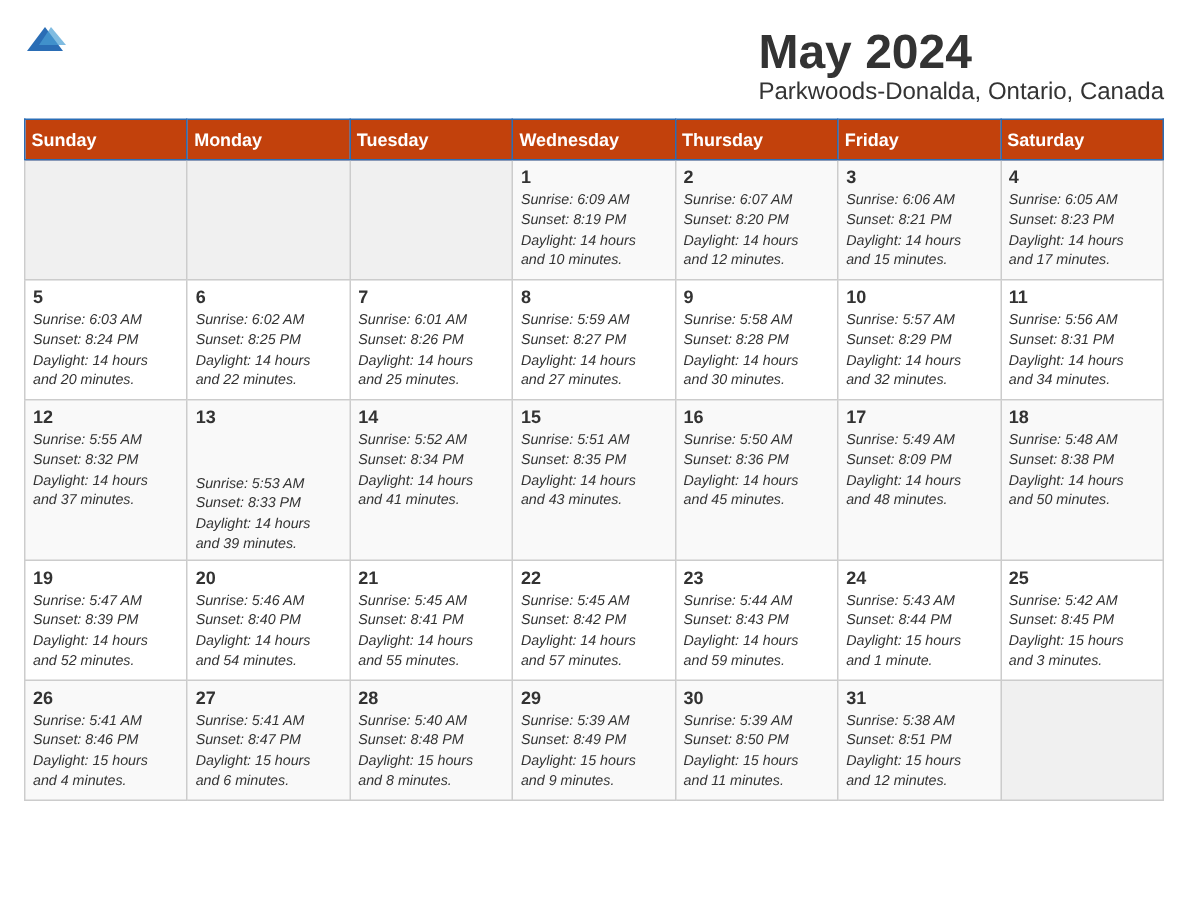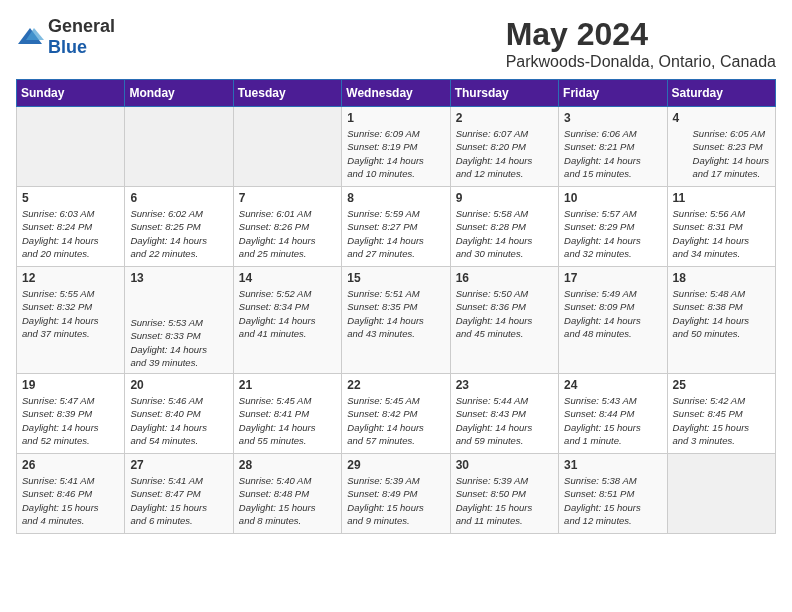--- a/index.html
+++ b/index.html
@@ -47,21 +47,21 @@
       font-size: 16px;
       color: #333;
       font-weight: normal;
     }
     table {
       width: 100%;
       border-collapse: collapse;
       table-layout: fixed;
     }
     thead tr {
-      background-color: #4c1d95;
+      background-color: #c2410c;
     }
     thead th {
       color: #fff;
       font-size: 12px;
       font-weight: bold;
       padding: 6px 4px;
       text-align: left;
       border: 1px solid #2a6db5;
     }
     tbody tr {
@@ -100,24 +100,20 @@
   </style>
 </head>
 <body>
 
 <div class="header">
   <div class="logo">
     <svg class="logo-icon" viewBox="0 0 28 22" xmlns="http://www.w3.org/2000/svg">
       <polygon points="14,2 26,18 2,18" fill="#2a6db5"></polygon>
       <polygon points="18,2 28,14 10,14" fill="#4a9fd4" opacity="0.7"></polygon>
     </svg>
-    <div>
-      <span class="logo-text-general">General</span><br>
-      <span class="logo-text-blue">Blue</span>
-    </div>
   </div>
   <div class="title-block">
     <div class="month-title">May 2024</div>
     <div class="location-title">Parkwoods-Donalda, Ontario, Canada</div>
   </div>
 </div>
 
 <table>
   <thead>
     <tr>
@@ -151,21 +147,21 @@
         </td>
         <td>
           <span class="day-num">3</span>
           <div class="day-info" style="white-space: pre-line;">Sunrise: 6:06 AM
 Sunset: 8:21 PM
 Daylight: 14 hours
 and 15 minutes.</div>
         </td>
         <td>
           <span class="day-num">4</span>
-          <div class="day-info" style="white-space: pre-line; margin-left: 20px;">Sunrise: 6:05 AM
+          <div class="day-info" style="white-space: pre-line;">Sunrise: 6:05 AM
 Sunset: 8:23 PM
 Daylight: 14 hours
 and 17 minutes.</div>
         </td>
       </tr>
       <tr>
         <td>
           <span class="day-num">5</span>
           <div class="day-info" style="white-space: pre-line;">Sunrise: 6:03 AM
 Sunset: 8:24 PM

